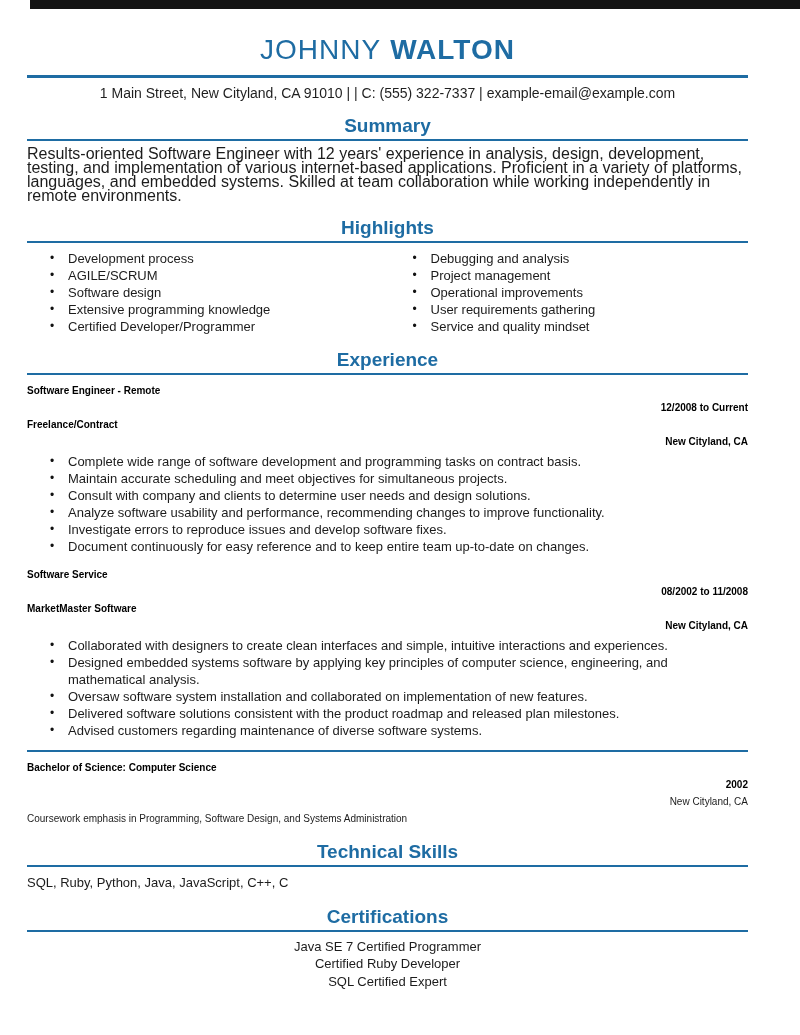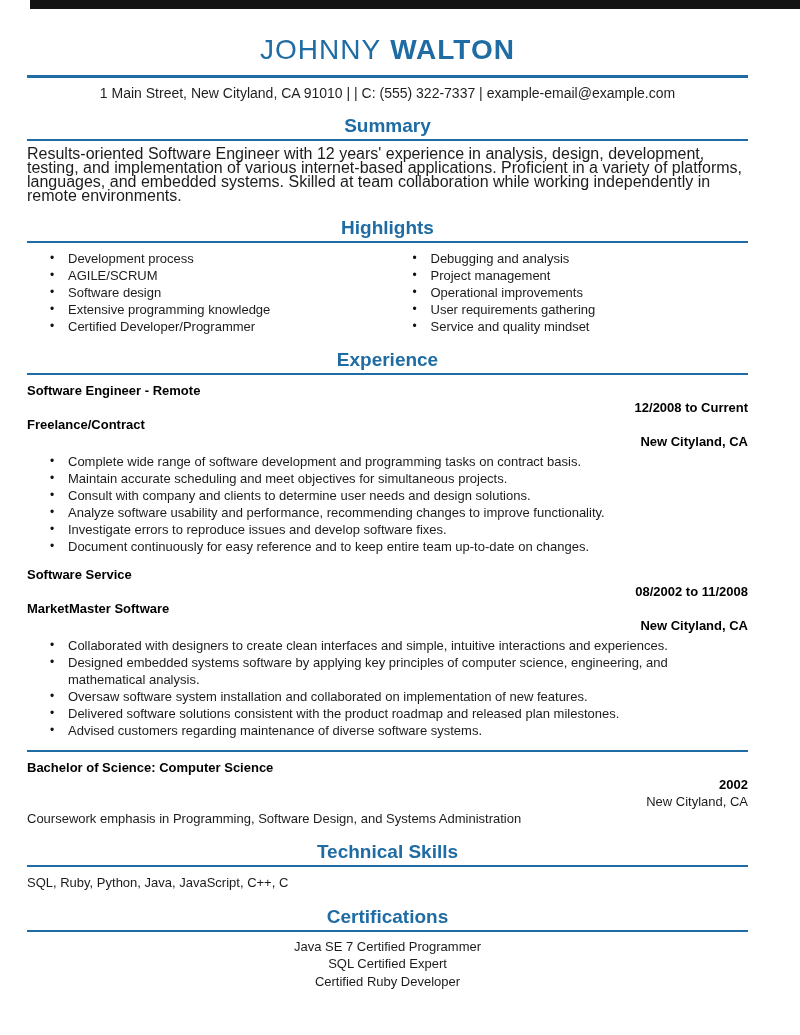--- a/index.html
+++ b/index.html
@@ -78,21 +78,21 @@
     color: #111;
   }
   .bullet-text { flex: 1 1 auto; }
   
   .hl-cols { display: flex; margin-top: 7px; }
   .hl-col { width: 50%; padding-left: 23px; }
   .hl-col.right { padding-left: 25px; }
   
   .entry { margin-top: 7px; }
   .entry-line {
-    font-size: 13px;
+    font-size: 10px;
     line-height: 17px;
   }
   .entry-line.bold { font-weight: 700; color: #000; }
   .entry-line.right { text-align: right; }
   .job-bullets { margin-top: 3px; margin-bottom: 11px; }
   .plain-line { font-size: 13px; line-height: 17.5px; }
   .skills-line { margin-top: 7px; }
   .cert-list { margin-top: 6px; text-align: center; }
 </style>
 </head>
@@ -235,17 +235,17 @@
   </div>
 
   <div class="section-title">Technical Skills</div>
   <div class="section-rule"></div>
   <div class="plain-line skills-line">SQL, Ruby, Python, Java, JavaScript, C++, C</div>
 
   <div class="section-title">Certifications</div>
   <div class="section-rule"></div>
   <div class="cert-list">
     <div class="plain-line">Java SE 7 Certified Programmer</div>
+    <div class="plain-line">Certified Ruby Developer</div>
     <div class="plain-line">SQL Certified Expert</div>
-    <div class="plain-line">Certified Ruby Developer</div>
   </div>
 
 </div>
 
 </body></html>

